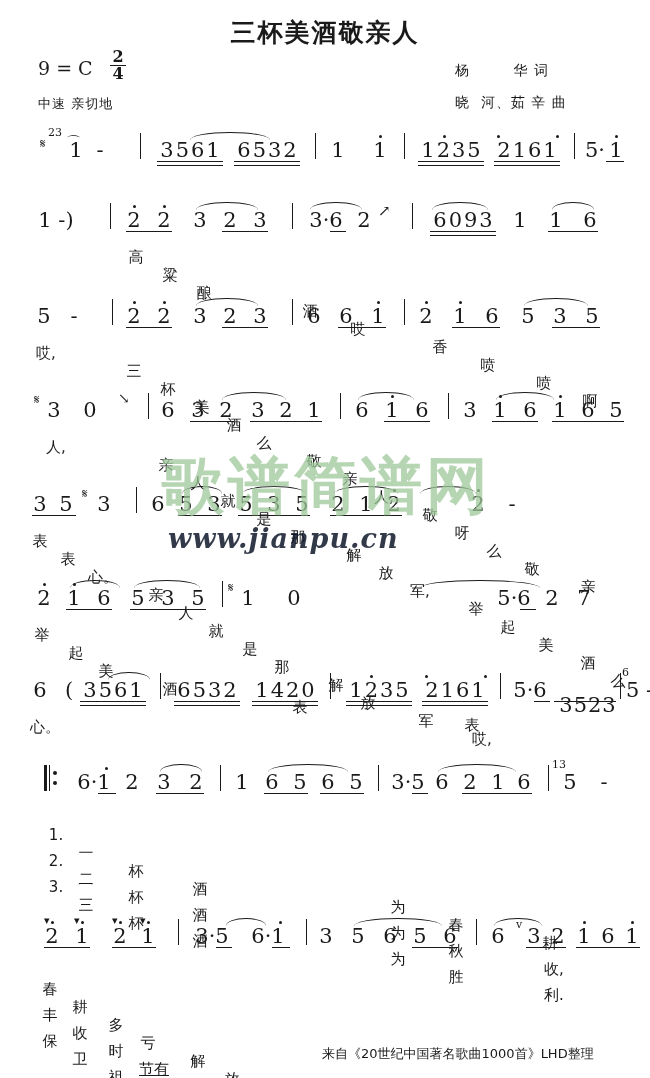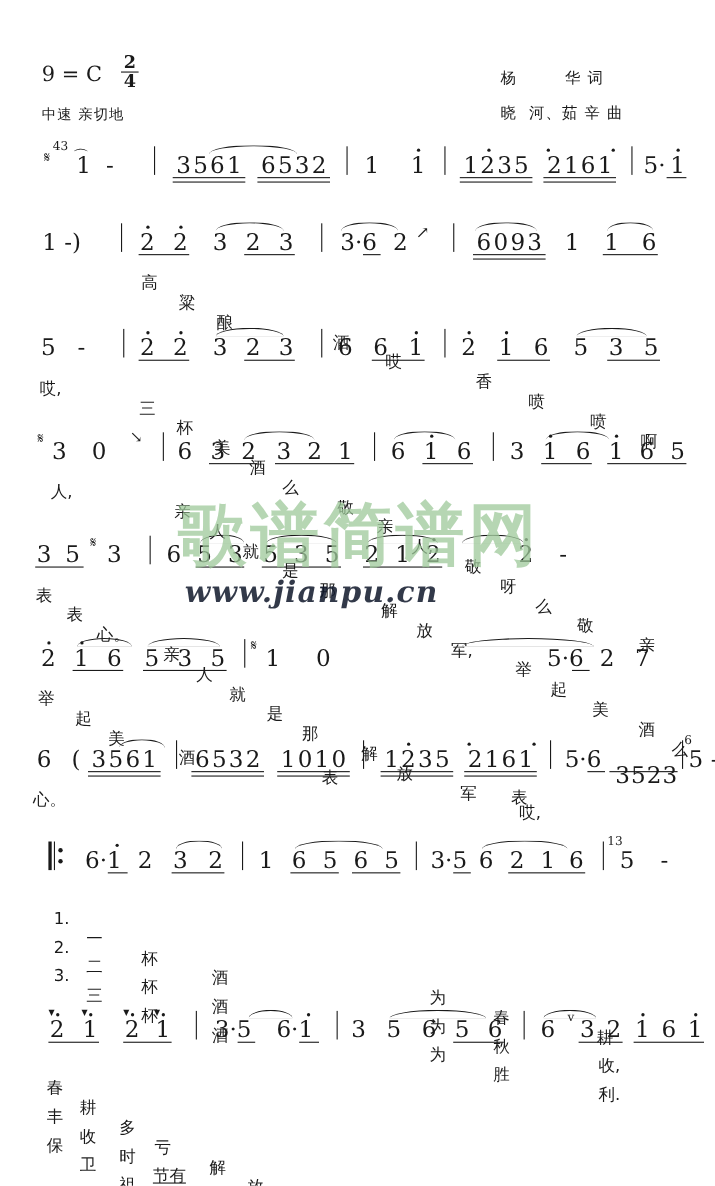--- a/index.html
+++ b/index.html
@@ -197,34 +197,36 @@
 </head>
 <body>
 
 <div id="sheet">
 
   <div class="watermark">
     <div class="wm-text wm-big">歌谱简谱网</div>
     <div class="wm-text wm-small">www.jianpu.cn</div>
   </div>
 
+  <div class="title">三杯美酒敬亲人</div>
   <div class="keysig">9 = C</div>
   <div class="meter">
     <span class="num">2</span>
     <span style="display:block;width:16px;height:1px;background:#1a1a1a;margin:1px 0;"></span>
     <span class="den">4</span>
   </div>
   <div class="tempo">中速  亲切地</div>
   <div class="credit1">杨        华 词</div>
   <div class="credit2">晓  河、茹 辛 曲</div>
+  <div class="footer">来自《20世纪中国著名歌曲1000首》LHD整理</div>
 
   <div class="row" style="top:130px;">
     <div class="notes">
       <span class="seg" style="left:40px;top:6px;">𝄋</span>
-      <span class="cell" style="left:48px;top:-4px;font-size:11px;">43</span>
+      <span class="cell" style="left:48px;top:-4px;font-size:11px;">23</span>
       <span class="cell" style="left:66px;top:3px;font-size:15px;">⌒</span>
       <span class="cell" style="left:68px;top:8px;width:16px;">1</span>
       <span class="cell" style="left:92px;top:8px;width:16px;">-</span>
       <div class="bar" style="left:140px;"></div>
       <span class="cell" style="left:155px;top:8px;width:72px;letter-spacing:2px;">3561</span>
       <div class="underline1" style="left:157px;top:31px;width:66px;"></div>
       <div class="underline2" style="left:157px;top:35px;width:66px;"></div>
       <span class="cell" style="left:232px;top:8px;width:72px;letter-spacing:2px;">6532</span>
       <div class="underline1" style="left:234px;top:31px;width:66px;"></div>
       <div class="underline2" style="left:234px;top:35px;width:66px;"></div>
@@ -496,21 +498,21 @@
       <span class="cell" style="left:32px;top:8px;width:16px;">6</span>
       <span class="cell" style="left:62px;top:8px;width:14px;">(</span>
       <span class="cell" style="left:78px;top:8px;width:72px;letter-spacing:2px;">3561</span>
       <div class="underline1" style="left:80px;top:31px;width:66px;"></div>
       <div class="underline2" style="left:80px;top:35px;width:66px;"></div>
       <div class="tie" style="left:108px;top:2px;width:42px;"></div>
       <div class="bar" style="left:160px;"></div>
       <span class="cell" style="left:172px;top:8px;width:72px;letter-spacing:2px;">6532</span>
       <div class="underline1" style="left:174px;top:31px;width:66px;"></div>
       <div class="underline2" style="left:174px;top:35px;width:66px;"></div>
-      <span class="cell" style="left:250px;top:8px;width:72px;letter-spacing:2px;">1010</span>
+      <span class="cell" style="left:250px;top:8px;width:72px;letter-spacing:2px;">1420</span>
       <div class="underline1" style="left:252px;top:31px;width:66px;"></div>
       <div class="underline2" style="left:252px;top:35px;width:66px;"></div>
       <div class="bar" style="left:330px;"></div>
       <span class="cell" style="left:344px;top:8px;width:72px;letter-spacing:2px;">1235</span>
       <div class="underline1" style="left:346px;top:31px;width:66px;"></div>
       <div class="underline2" style="left:346px;top:35px;width:66px;"></div>
       <div class="dot-above" style="left:370px;top:5px;"></div>
       <span class="cell" style="left:420px;top:8px;width:72px;letter-spacing:2px;">2161</span>
       <div class="underline1" style="left:422px;top:31px;width:66px;"></div>
       <div class="underline2" style="left:422px;top:35px;width:66px;"></div>

